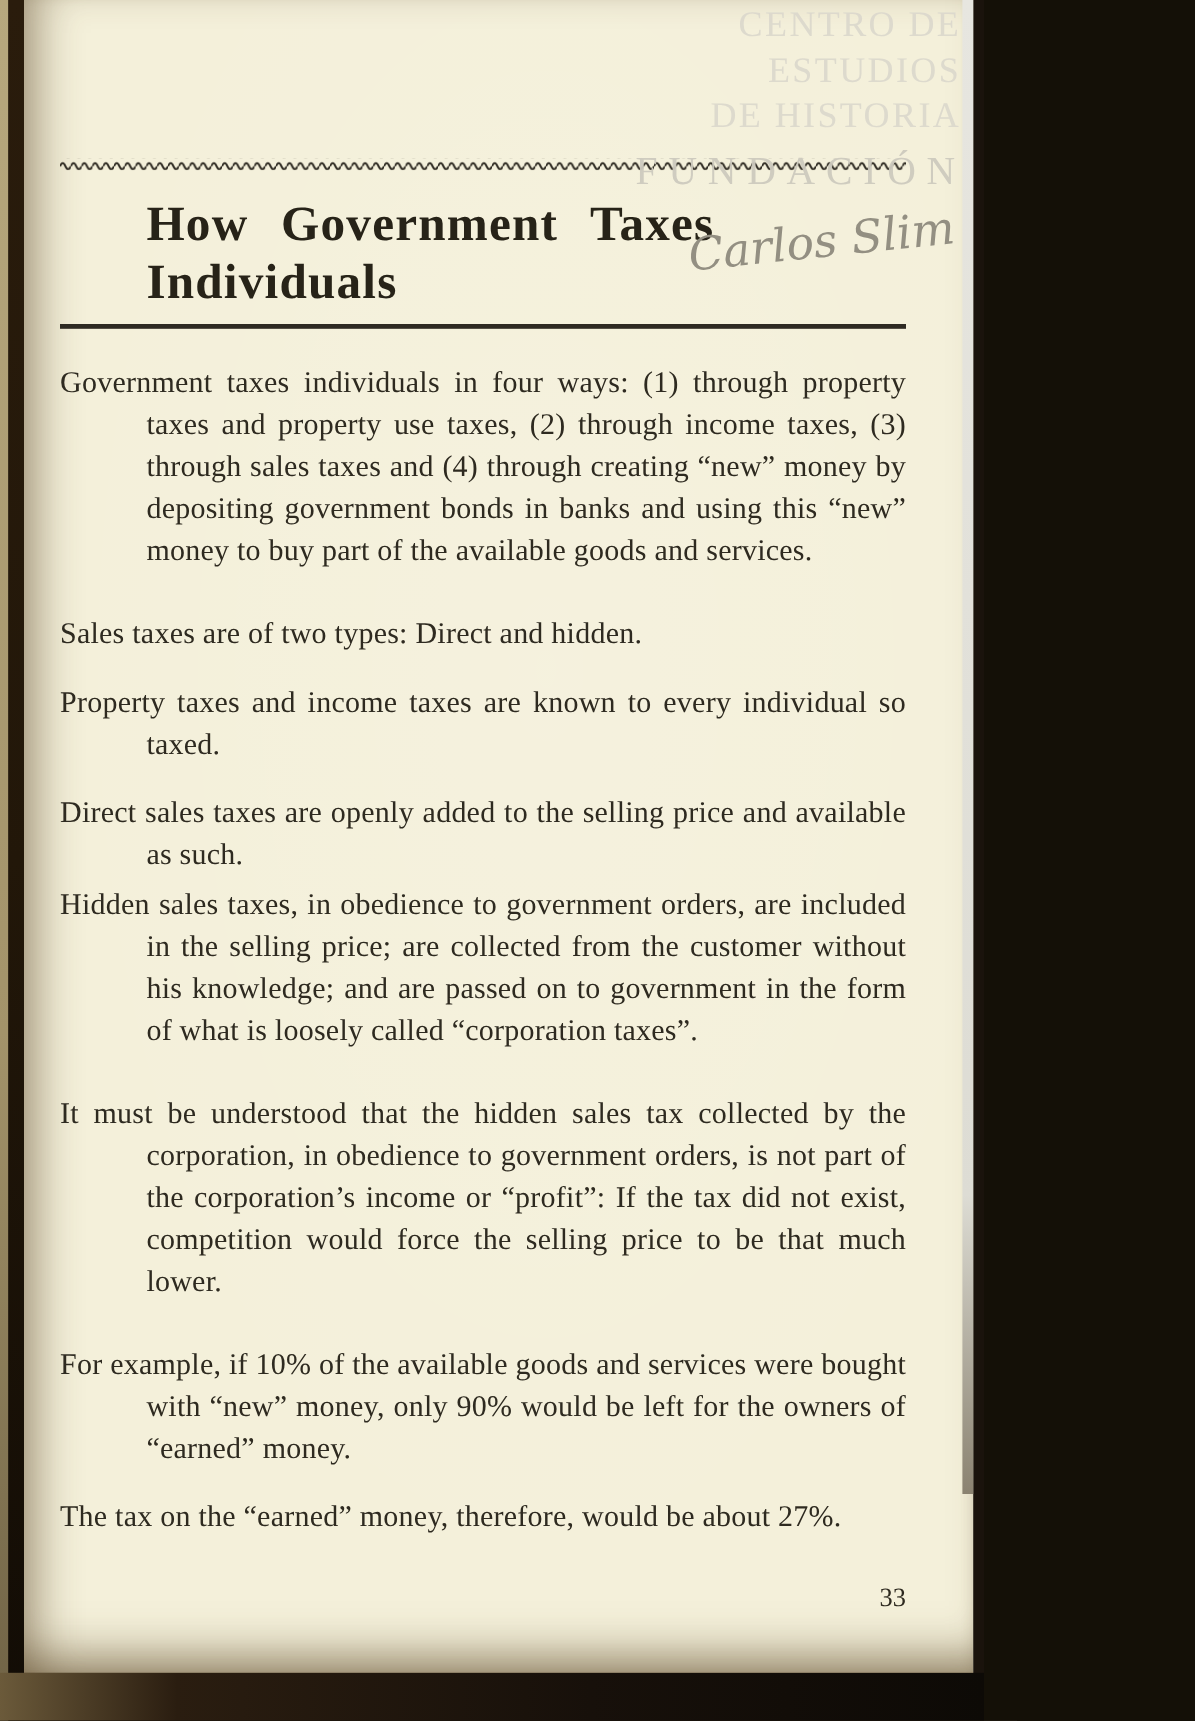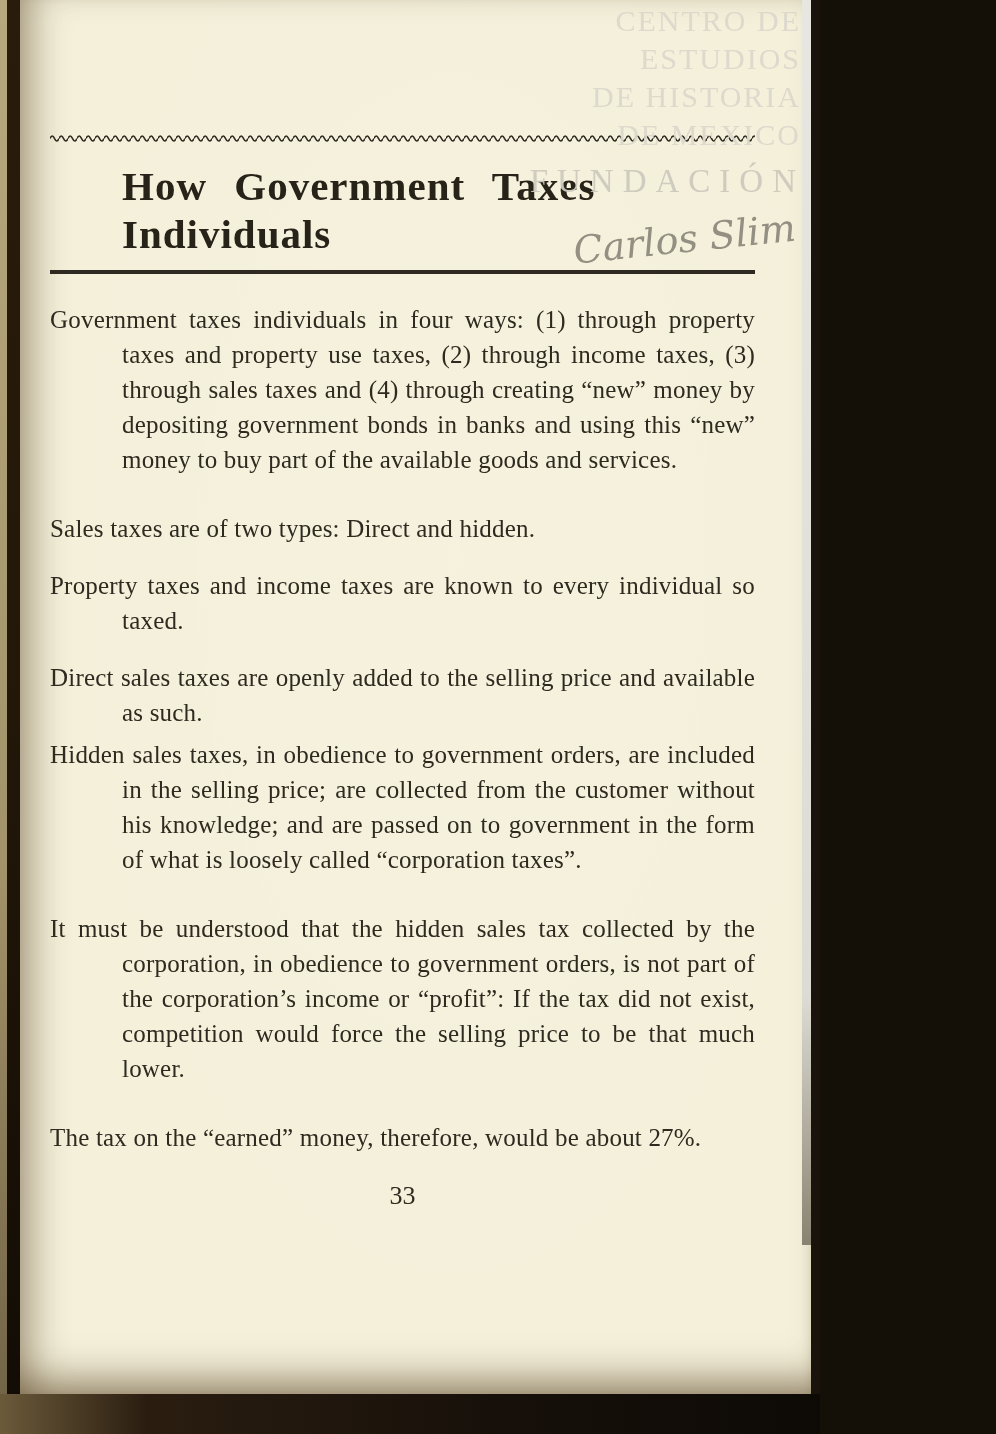--- a/index.html
+++ b/index.html
@@ -66,24 +66,24 @@
     margin: 0 0 22px 0;
     padding-left: 72px;
     text-indent: -72px;
     text-align: justify;
     letter-spacing: 0.2px;
   }
   .body-text p.wide  { margin-bottom: 34px; }
   .body-text p.tight { margin-bottom: 7px; }
 
   .page-number {
-    text-align: center;
-    font-size: 26px;
+    text-align: right;
+    font-size: 22px;
     color: #2e2a20;
-    margin-top: 26px;
+    margin-top: 36px;
   }
 
   .watermark {
     position: absolute; top: 2px; right: 2px;
     text-align: right;
     z-index: 5;
     pointer-events: none;
   }
   .watermark .wm-line {
     font-family: "Liberation Serif", serif;
@@ -121,21 +121,20 @@
   <div class="edge-left-dark"></div>
   <div class="edge-bottom"></div>
 
   <div class="paper">
     <div class="edge-right-light"></div>
 
     <div class="watermark">
       <div class="wm-line">CENTRO DE</div>
       <div class="wm-line">ESTUDIOS</div>
       <div class="wm-line">DE HISTORIA</div>
-      <div class="wm-line">DE MEXICO</div>
       <div class="wm-foundation">FUNDACIÓN</div>
       <div class="wm-signature">Carlos Slim</div>
     </div>
 
     <div class="content">
 
       <svg class="wavy-rule" width="100%" height="10" preserveAspectRatio="none" xmlns="http://www.w3.org/2000/svg">
         <defs>
           <pattern id="wave" width="9" height="10" patternUnits="userSpaceOnUse">
             <path d="M0 6.5 Q 2.25 1.5, 4.5 6.5 T 9 6.5" fill="none" stroke="#2c2820" stroke-width="1.7"></path>
@@ -147,20 +146,21 @@
       <h1 class="page-title">How Government Taxes Individuals</h1>
       <div class="title-rule"></div>
 
       <div class="body-text">
         <p class="wide">Government taxes individuals in four ways: (1) through property taxes and property use taxes, (2) through income taxes, (3) through sales taxes and (4) through creating “new” money by depositing government bonds in banks and using this “new” money to buy part of the available goods and services.</p>
         <p>Sales taxes are of two types: Direct and hidden.</p>
         <p>Property taxes and income taxes are known to every individual so taxed.</p>
         <p class="tight">Direct sales taxes are openly added to the selling price and available as such.</p>
         <p class="wide">Hidden sales taxes, in obedience to government orders, are included in the selling price; are collected from the customer without his knowledge; and are passed on to government in the form of what is loosely called “corporation taxes”.</p>
         <p class="wide">It must be understood that the hidden sales tax collected by the corporation, in obedience to government orders, is not part of the corporation’s income or “profit”: If the tax did not exist, competition would force the selling price to be that much lower.</p>
+        <p>For example, if 10% of the available goods and services were bought with “new” money, only 90% would be left for the owners of “earned” money.</p>
         <p>The tax on the “earned” money, therefore, would be about 27%.</p>
       </div>
 
       <div class="page-number">33</div>
 
     </div>
   </div>
 </div>
 
 </body></html>

